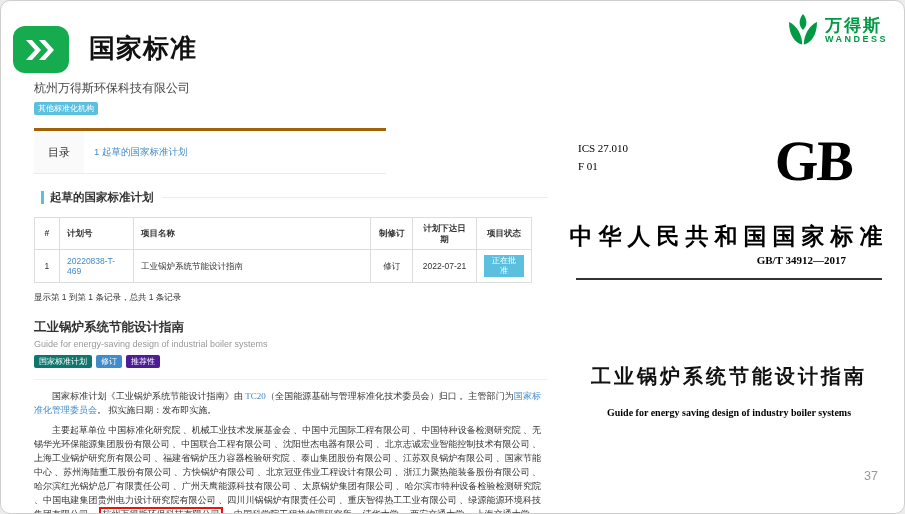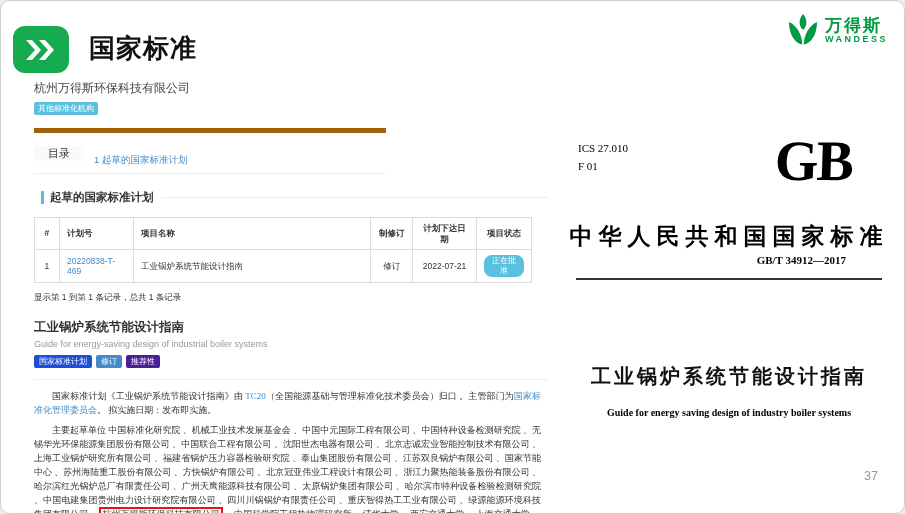--- a/index.html
+++ b/index.html
@@ -17,48 +17,48 @@
            align-items:center; gap:5px; }
   .brand-text { display:flex; flex-direction:column; line-height:1.05; }
   .brand-cn { font-size:17px; font-weight:bold; color:#009a44; letter-spacing:2px; }
   .brand-en { font-size:9px; font-weight:bold; color:#009a44; letter-spacing:2.5px; }
 
   
   .web { position:absolute; left:33px; top:79px; width:514px; }
   .company { font-family:"Liberation Serif",serif; font-size:12px; color:#444; }
   .tag { display:inline-block; margin-top:4px; background:#5bc0de; color:#fff;
          font-size:8px; padding:1px 4px; border-radius:2px; }
-  .toc { margin-top:13px; width:352px; height:46px; border-top:5px solid #a16207;
-         border-bottom:1px solid #ebebeb; display:flex;align-items:center; }
+  .toc { margin-top:13px; width:352px; height:46px; border-top:3px solid #a16207;
+         border-bottom:1px solid #ebebeb; display:flex; }
   .toc-label { width:50px; background:#fafafa; display:flex; align-items:center;
                justify-content:center; font-size:11px; color:#333; }
   .toc-body { padding:10px 0 0 10px; }
   .toc-link { font-size:9.5px; color:#428bca; text-decoration:none; }
   .sec-head { margin-top:16px; display:flex; align-items:center;padding-left:7px; }
   .sec-bar { width:3px; height:13px; background:#5bc0de; margin-right:6px; }
   .sec-title { font-size:11.5px; font-weight:bold; color:#333; }
   .sec-rule { flex:1; height:1px; background:#ececec; margin-left:8px; }
   table.plans { margin-top:12px; width:498px; border-collapse:collapse;
                 font-size:8.5px; color:#333; }
   .plans th, .plans td { border:1px solid #ddd; padding:5px 7px; text-align:left;
                          line-height:1.25; }
   .plans th { font-weight:bold; }
   .c-center { text-align:center !important; }
   .lnk { color:#428bca; text-decoration:none; }
   .badge-info { display:inline-block; background:#5bc0de; color:#fff;
-                font-size:8px; padding:1px 5px; border-radius:8px; }
+                font-size:8px; padding:1px 5px; border-radius:0; }
   .tbl-footer { margin-top:9px; font-size:8.5px; color:#333; }
   .std { margin-top:15px; }
   .std-cn { font-family:"Liberation Serif",serif; font-size:12.5px;
             font-weight:bold; color:#333; }
   .std-en { margin-top:3px; font-size:9px; color:#999; }
   .badges { margin-top:6px; display:flex; gap:4px; }
   .badge { display:inline-block; color:#fff; font-size:8px; padding:1px 5px;
            border-radius:2px; }
-  .b-info { background:#1d4ed8; } .b-primary { background:#428bca; }
+  .b-info { background:#0f766e; } .b-primary { background:#428bca; }
   .b-success { background:#4c1d95; }
   .sep { margin-top:11px; border-top:1px solid #f0f0f0; }
   .para { margin-top:6px; width:507px; font-family:"Liberation Serif",serif;
           font-size:9px; line-height:14px; color:#333; text-align:justify;
           text-indent:2em; }
   .para:first-of-type { margin-top:9px; }
   .hl-red { border:2px solid #e8150b; padding:0 1px; }
 
   
   .doc { position:absolute; left:561px; top:124px; width:334px; height:324px;

